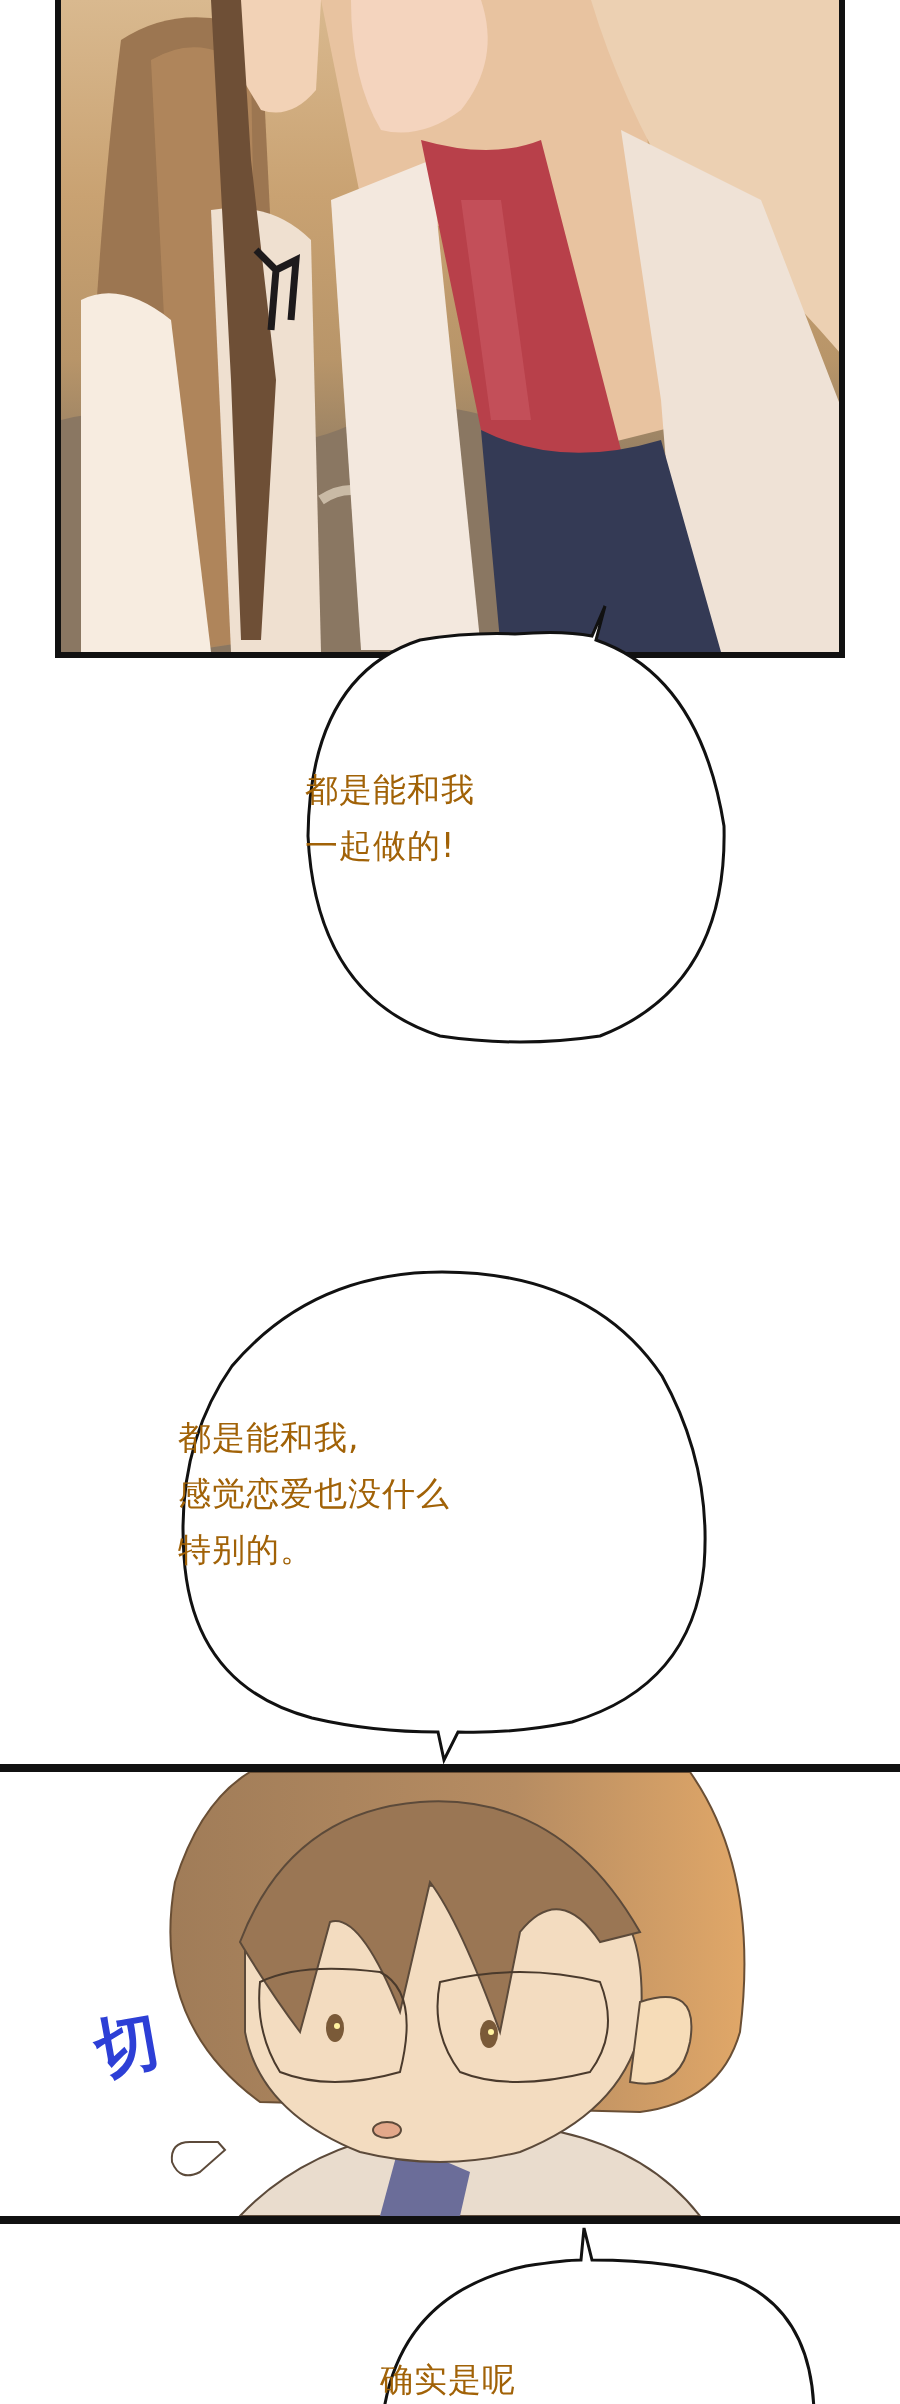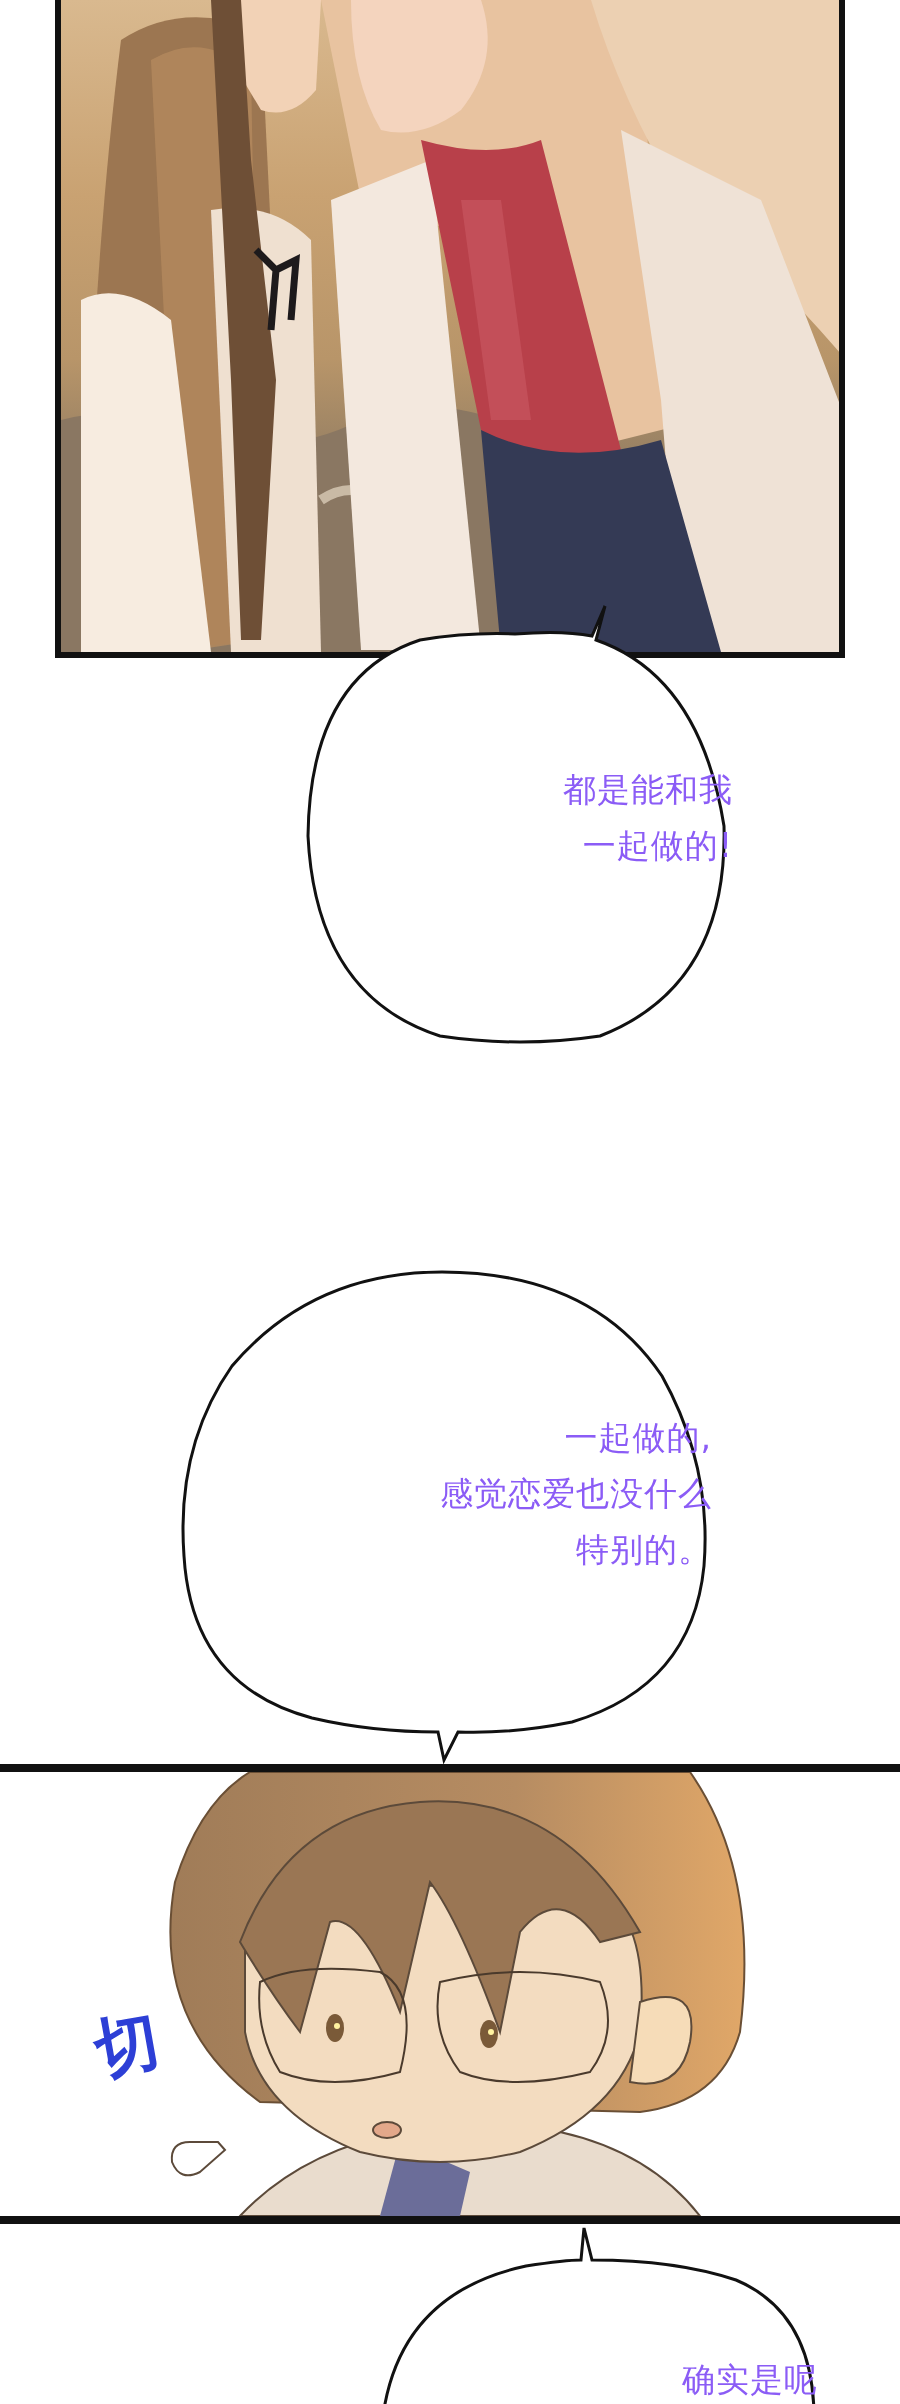--- a/index.html
+++ b/index.html
@@ -15,21 +15,21 @@
   #panel-1 svg { position: absolute; left: 0; top: 0; }
 
   
   #panel-2 { left: 0; top: 1764px; width: 900px; height: 460px;
              border-top: 8px solid #111; border-bottom: 8px solid #111; box-sizing: border-box;
              background: #ffffff; overflow: hidden; }
   #panel-2 svg { position: absolute; left: 0; top: 0; }
 
   
   .bubble-svg { position: absolute; overflow: visible; }
-  .bubble-text { position: absolute; text-align: right; color: #8b5cf6;
+  .bubble-text { position: absolute; text-align: left; color: #a16207;
                  font-family: "DejaVu Sans", "Liberation Sans", sans-serif;
                  font-size: 33px; line-height: 56px; white-space: pre-line; letter-spacing: 1px; }
 
   #sfx { left: 95px; top: 2020px; color: #2d3fd6; font-size: 64px; font-weight: bold;
          transform: rotate(-10deg); font-family: "DejaVu Serif", "Liberation Serif", serif; }
 </style>
 </head>
 <body>
 
 <div id="panel-1" class="abs">
@@ -66,21 +66,21 @@
 
 <svg class="bubble-svg" style="left:300px; top:596px;" width="440" height="450" viewBox="0 0 440 450">
   <path d="M215 38 Q262 34 292 40 L305 10 L296 44 Q400 80 424 230 Q428 390 300 440 Q220 452 140 440 Q16 400 8 240 Q10 80 120 44 Q170 36 215 38 Z" fill="#ffffff" stroke="#111" stroke-width="3"></path>
 </svg>
 <div class="bubble-text" style="left:305px; top:762px; width:428px;">都是能和我
 一起做的!</div>
 
 <svg class="bubble-svg" style="left:172px; top:1266px;" width="550" height="500" viewBox="0 0 550 500">
   <path d="M270 6 Q420 6 490 110 Q540 200 532 300 Q520 420 400 456 Q340 468 286 466 L272 494 L266 466 Q200 466 140 452 Q20 420 12 290 Q4 180 60 100 Q140 6 270 6 Z" fill="#ffffff" stroke="#111" stroke-width="3"></path>
 </svg>
-<div class="bubble-text" style="left:178px; top:1410px; width:534px;">一起做的,
+<div class="bubble-text" style="left:178px; top:1410px; width:534px;">都是能和我,
 感觉恋爱也没什么
 特别的。</div>
 
 <div id="panel-2" class="abs">
   <svg width="900" height="444" viewBox="0 0 900 444">
     <defs>
       <linearGradient id="hairg" x1="0" x2="1">
         <stop offset="0" stop-color="#a07c58"></stop>
         <stop offset="0.6" stop-color="#b68c62"></stop>
         <stop offset="1" stop-color="#e0a768"></stop>

